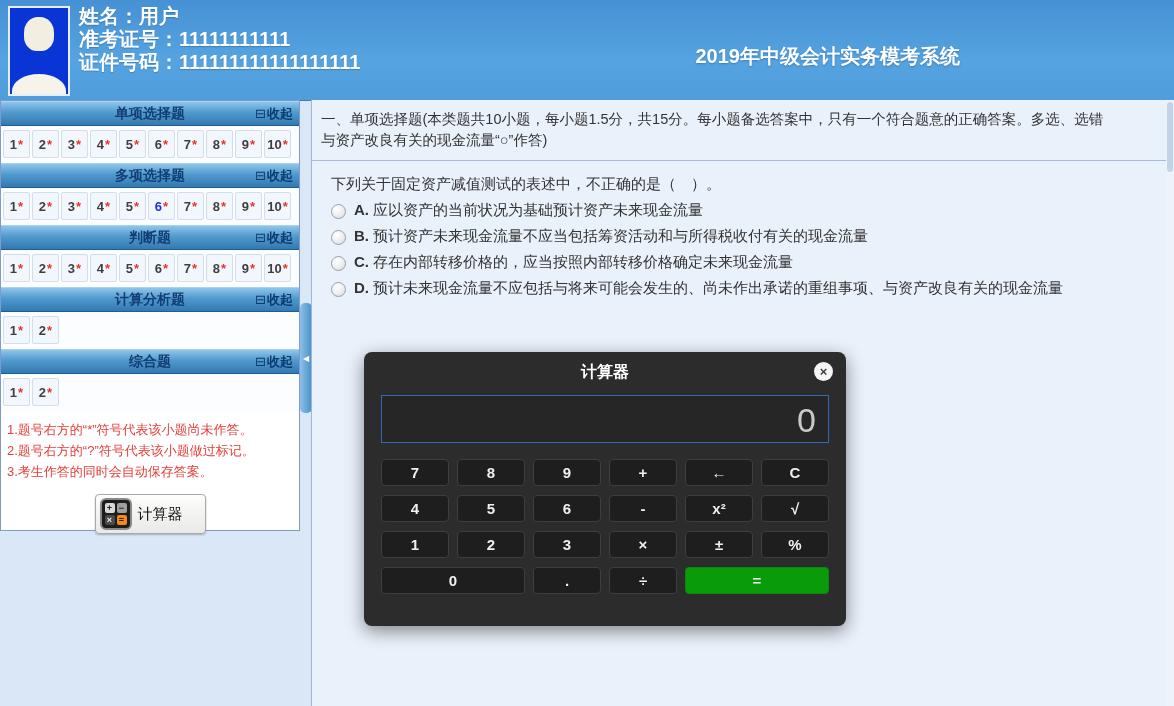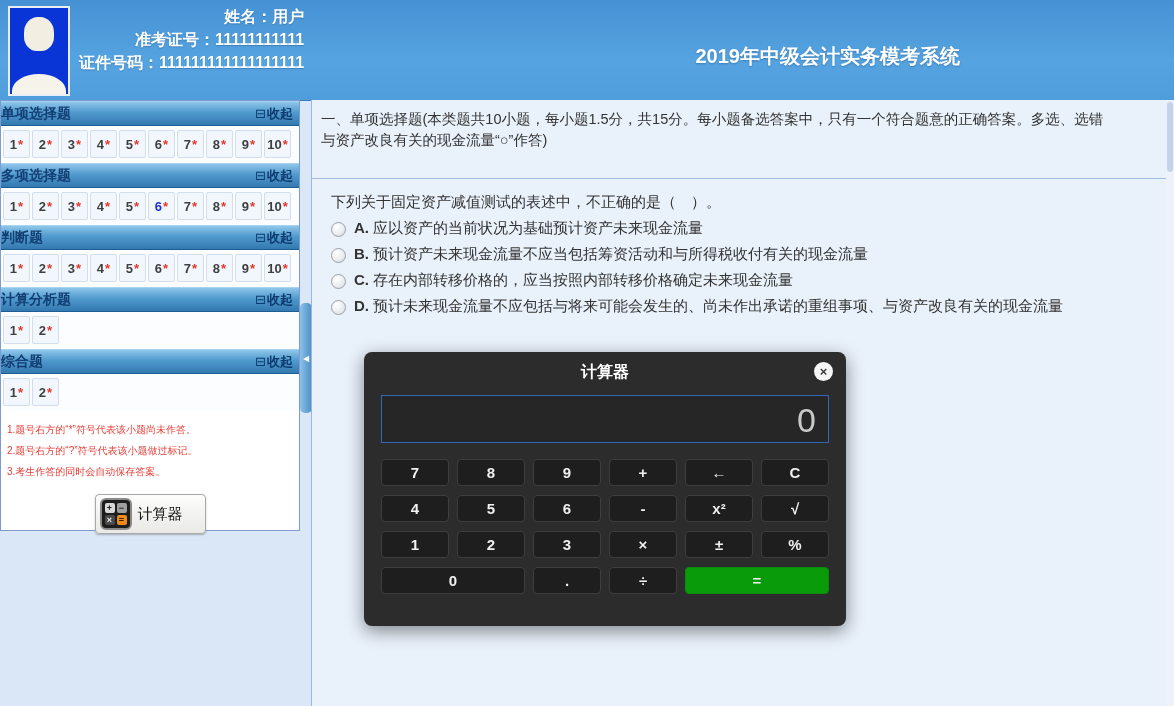--- a/index.html
+++ b/index.html
@@ -9,64 +9,64 @@
   
   .header{position:absolute;left:0;top:0;width:1174px;height:100px;
     background:linear-gradient(180deg,#4691d4 0%,#55a3e0 60%,#4f9ddb 100%);
     border-bottom:1px solid #3a7cb8;}
   .photo{position:absolute;left:8px;top:6px;width:62px;height:90px;background:#0a35d6;
     border:2px solid #e9eef6;box-sizing:border-box;overflow:hidden;}
   .photo .head{position:absolute;left:50%;top:9px;transform:translateX(-50%);width:30px;height:34px;
     background:#f2efe2;border-radius:46% 46% 42% 42%;}
   .photo .shoulders{position:absolute;left:50%;bottom:-14px;transform:translateX(-50%);width:54px;height:34px;
     background:#f6f4ea;border-radius:50% 50% 0 0;}
-  .user-info{position:absolute;left:79px;top:5px;color:#ffffff;font-weight:bold;font-size:16px;line-height:23px;
-    text-shadow:0 1px 1px rgba(0,40,90,.25);text-align:right;}
+  .user-info{position:absolute;left:79px;top:5px;color:#ffffff;font-weight:bold;font-size:20px;line-height:23px;
+    text-shadow:0 1px 1px rgba(0,40,90,.25);}
   .sys-title{position:absolute;left:640px;top:43px;width:320px;text-align:right;color:#ffffff;
     font-size:20px;font-weight:bold;text-shadow:0 1px 2px rgba(0,40,90,.3);}
 
   
   .sidebar{position:absolute;left:0;top:100px;width:300px;height:431px;background:#ffffff;
     border:1px solid #7e9ad0;box-sizing:border-box;}
   .sec-header{height:25px;display:flex;align-items:center;
     background:linear-gradient(180deg,#8ec6ea 0%,#519ace 45%,#3279b0 100%);
     border-top:1px solid #a8d4ef;border-bottom:1px solid #1d5d96;box-sizing:border-box;
     position:relative;}
-  .sec-title{flex:1;color:#123e73;font-weight:bold;font-size:14px;}
+  .sec-title{flex:1;text-align:center;color:#123e73;font-weight:bold;font-size:14px;}
   .sec-collapse{position:absolute;right:6px;top:0;height:100%;display:flex;align-items:center;
     color:#0d3a6e;font-weight:bold;font-size:13px;cursor:pointer;}
   .sec-collapse .cicon{font-weight:normal;font-size:13px;margin-right:1px;line-height:1;}
   .tiles-row{display:flex;gap:2px;padding:4px 2px;background:#fbfdff;min-height:29px;}
   .qtile{width:27px;height:28px;background:#f2f7fd;border:1px solid #d2deec;border-radius:2px;
     display:flex;align-items:center;justify-content:center;font-size:13px;cursor:pointer;box-sizing:border-box;}
   .qtile .qnum{color:#3f3f3f;font-weight:bold;}
   .qtile.active .qnum{color:#1f2fd4;}
   .qtile .qstar{color:#e2362a;font-weight:bold;margin-left:1px;}
-  .notes{padding:8px 20px 4px 6px;color:#e4403a;font-size:10px;line-height:21px;}
+  .notes{padding:8px 20px 4px 6px;color:#e4403a;font-size:13px;line-height:21px;}
   .calcbtn-wrap{text-align:center;margin-top:8px;}
   .sidebar-calc-btn{display:inline-flex;align-items:center;gap:6px;padding:3px 22px 3px 4px;
     background:linear-gradient(180deg,#fdfdfd,#e9e9e6);border:1px solid #a9a9a9;border-radius:4px;
     box-shadow:0 1px 2px rgba(0,0,0,.25);cursor:pointer;font-size:15px;color:#111;}
   .calc-ico{width:32px;height:32px;background:#1d1d1d;border:2px solid #8a8a8a;border-radius:6px;
     display:grid;grid-template-columns:1fr 1fr;grid-template-rows:1fr 1fr;gap:2px;padding:3px;box-sizing:border-box;}
   .calc-ico span{display:flex;align-items:center;justify-content:center;font-size:9px;font-weight:bold;
     border-radius:2px;line-height:1;}
   .ci-plus{background:#d9d9d9;color:#222;}
   .ci-minus{background:#9f9f9f;color:#222;}
   .ci-times{background:#4a4a4a;color:#eee;}
   .ci-eq{background:#f08a1d;color:#3a2000;}
 
   .collapse-handle{position:absolute;left:300px;top:303px;width:12px;height:110px;
     background:linear-gradient(90deg,#8cc0e8,#4a8fc6);border-radius:5px;cursor:pointer;
     display:flex;align-items:center;justify-content:center;color:#ffffff;font-size:8px;}
 
   
   .main{position:absolute;left:311px;top:100px;width:863px;height:606px;background:#e9f1fb;
     border-left:1px solid #9db6dd;box-sizing:border-box;}
-  .instructions{padding:9px 6px 24px 9px;height:45px;color:#333;font-size:14.5px;line-height:21px;
+  .instructions{padding:9px 6px 6px 9px;height:45px;color:#333;font-size:14.5px;line-height:21px;
     border-bottom:1px solid #a6bcdf;}
   .instr-line1{white-space:nowrap;overflow:hidden;}
   .question{padding:14px 12px 0 19px;color:#333;}
   .q-number{font-weight:bold;font-size:14px;margin-bottom:4px;}
   .q-text{font-size:15px;margin-bottom:0;}
   .option-row{display:flex;align-items:flex-start;margin:7px 0;font-size:15px;cursor:pointer;}
   .radio{width:13px;height:13px;border:1px solid #9aa0a8;border-radius:50%;
     background:radial-gradient(circle at 35% 30%,#ffffff 0%,#e9ecef 60%,#cfd4d9 100%);
     margin:3px 8px 0 0;flex:0 0 auto;}
   .opt-key{font-weight:bold;margin-right:4px;}

